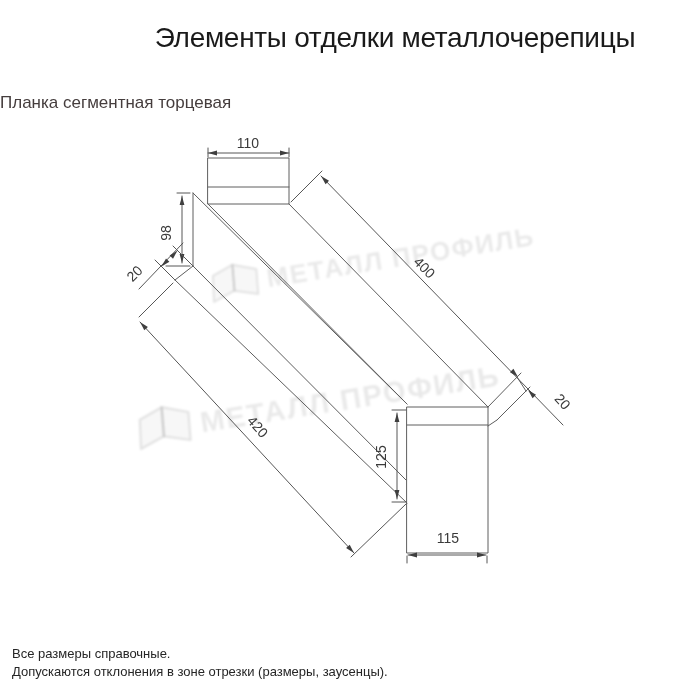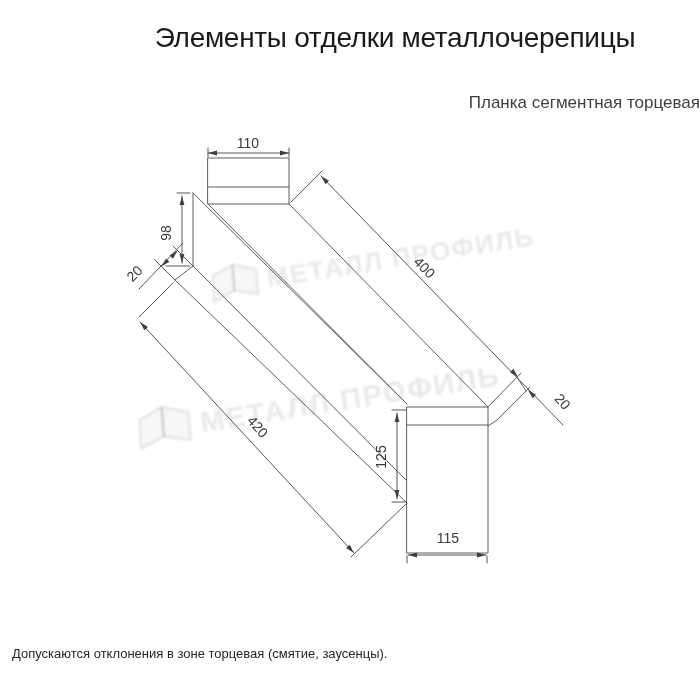--- a/index.html
+++ b/index.html
@@ -1,20 +1,20 @@
 <!DOCTYPE html>
 <html><head>
 <meta charset="utf-8">
 <style>
   html,body{margin:0;padding:0;background:#ffffff;}
   .page{position:relative;width:700px;height:700px;background:#ffffff;overflow:hidden;
         font-family:"Liberation Sans",sans-serif;}
   .title{position:absolute;top:22px;left:0;width:700px;text-align:center;
          font-size:28px;letter-spacing:-0.3px;color:#1a1a1a;padding-left:45px;}
-  .subtitle{position:absolute;top:93px;left:0;width:700px;text-align:right;
+  .subtitle{position:absolute;top:93px;left:0;width:700px;text-align:left;
             font-size:17px;line-height:19.5px;color:#453d3d;}
   .footer{position:absolute;left:12px;top:645px;font-size:13px;line-height:17.5px;color:#262626;}
   svg{position:absolute;left:0;top:0;}
   .pline{stroke:#5e5e5e;stroke-width:1;fill:none;stroke-linecap:round;}
   .dline{stroke:#565656;stroke-width:1;fill:none;stroke-linecap:round;}
   .arr{fill:#3f3f3f;stroke:none;}
   .dimtext{font-family:"Liberation Sans",sans-serif;font-size:14px;fill:#3a3a3a;text-anchor:middle;}
   .wm{filter:blur(1.1px);}
   .wmtext{font-family:"Liberation Sans",sans-serif;font-weight:bold;font-size:26px;
           letter-spacing:1.5px;fill:rgba(0,0,0,0.085);}
@@ -121,16 +121,17 @@
 
     <g>
       <path class="dline" d="M407,556 V563 M487,556 V563 M408,555 H486"></path>
       <polygon class="arr" points="408,555 417,552.6 417,557.4"></polygon>
       <polygon class="arr" points="486,555 477,552.6 477,557.4"></polygon>
       <text class="dimtext" x="448" y="543">115</text>
     </g>
   </svg>
 
   <div class="footer">
-    <div>Допускаются отклонения в зоне торцевая (смятие, заусенцы).</div>
+    <div>Все размеры справочные.</div>
+    <div>Допускаются отклонения в зоне отрезки (размеры, заусенцы).</div>
   </div>
 
 </div>
 
 </body></html>

